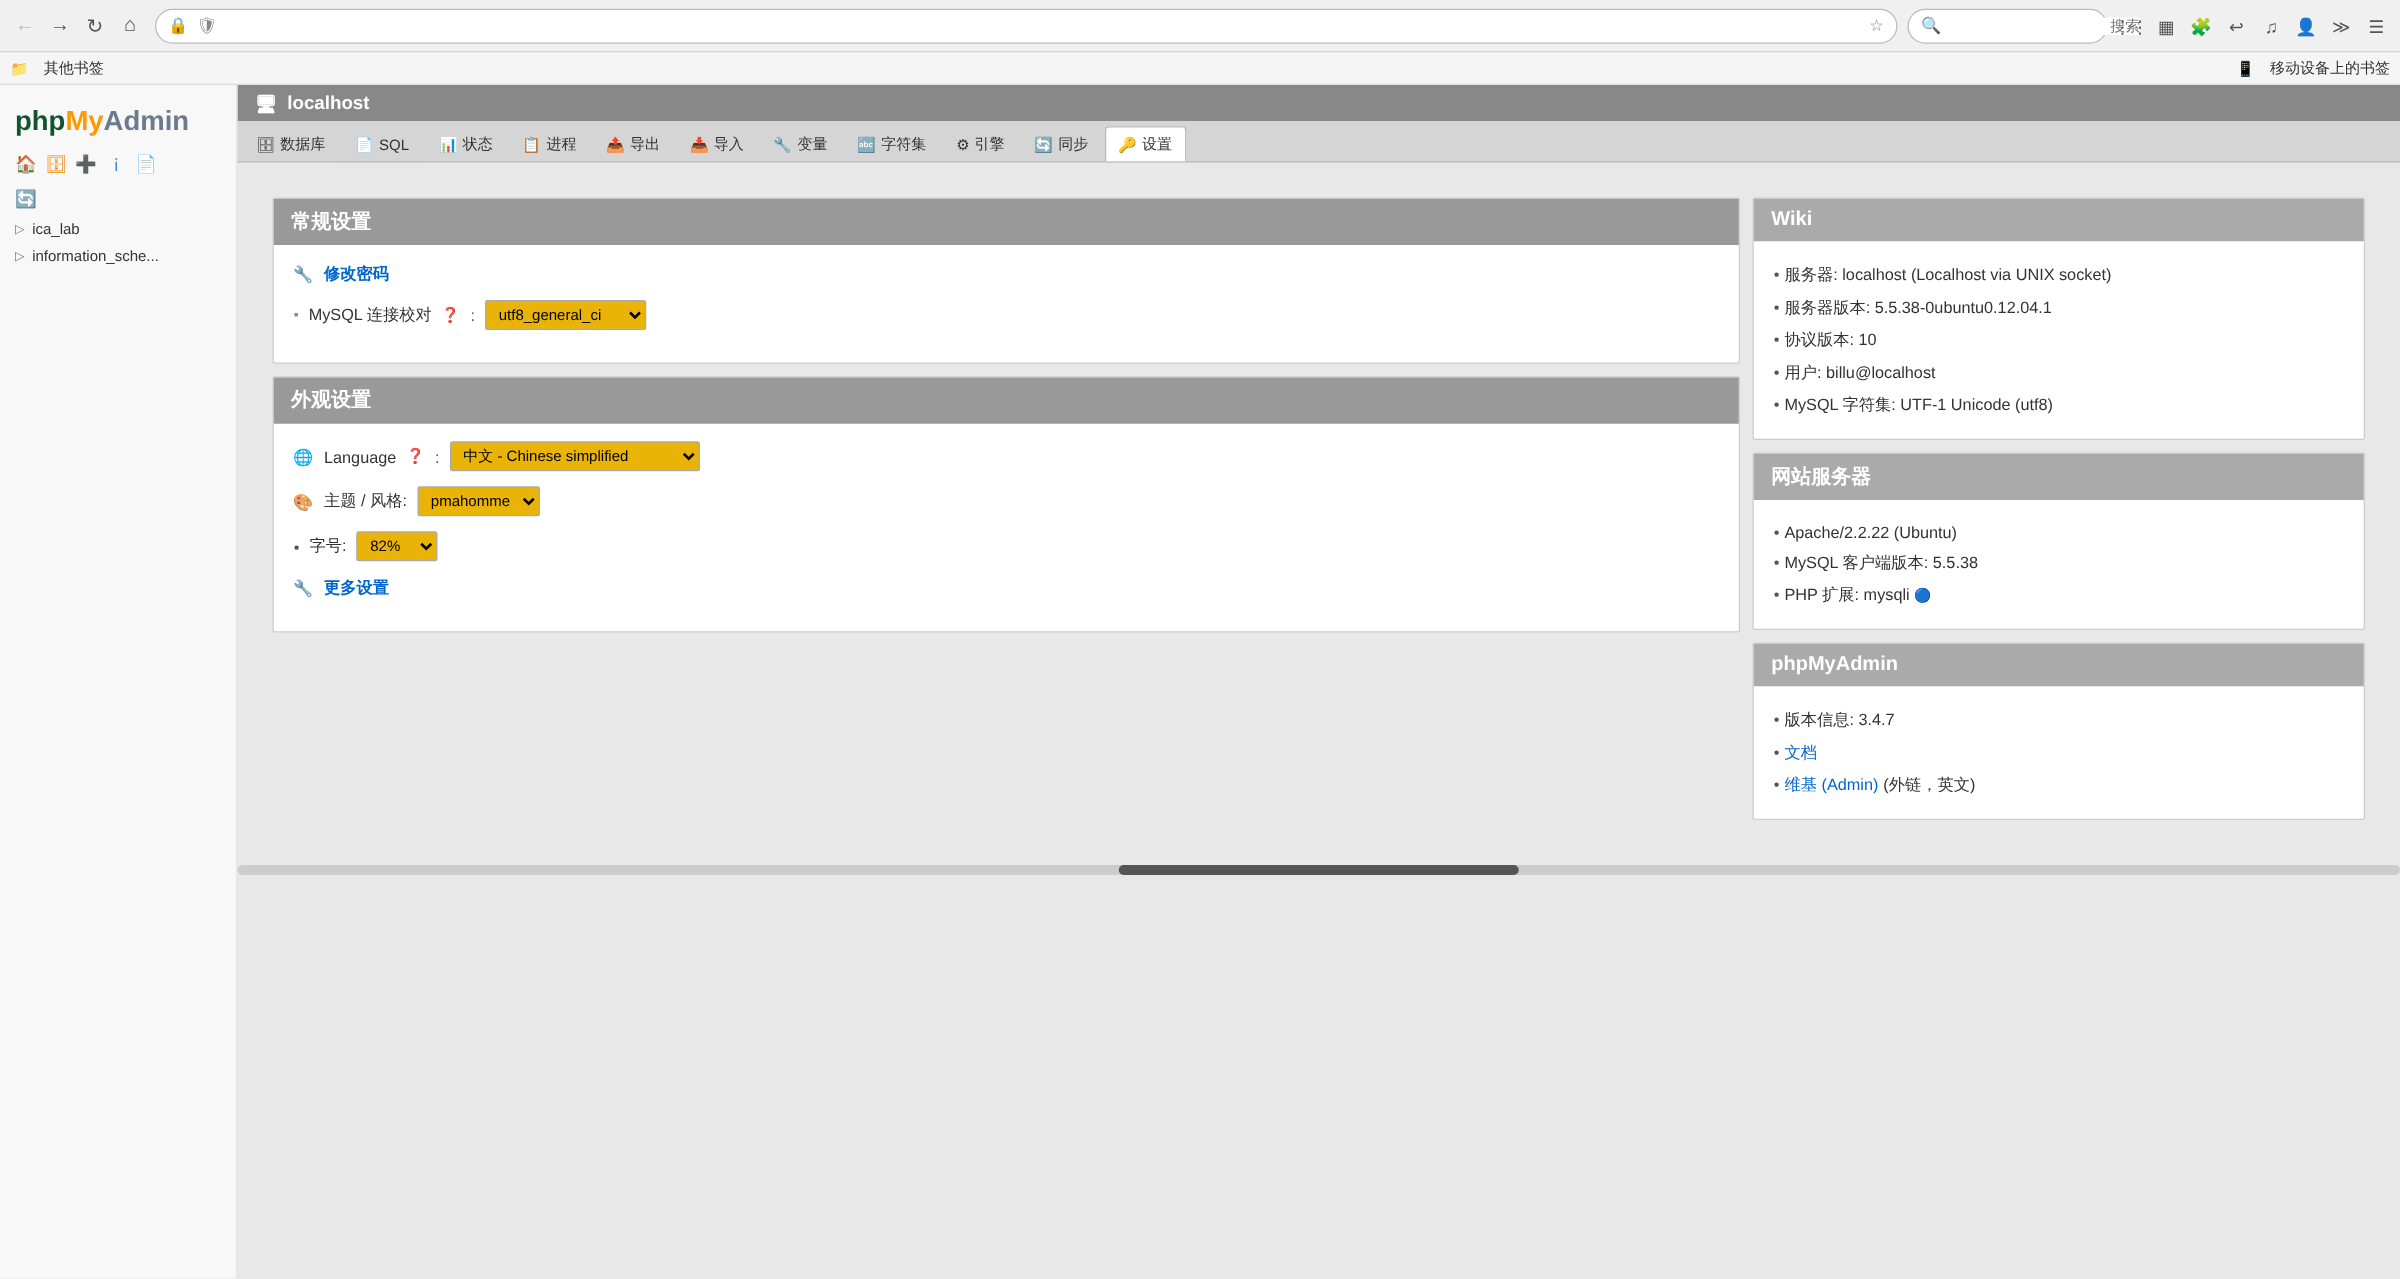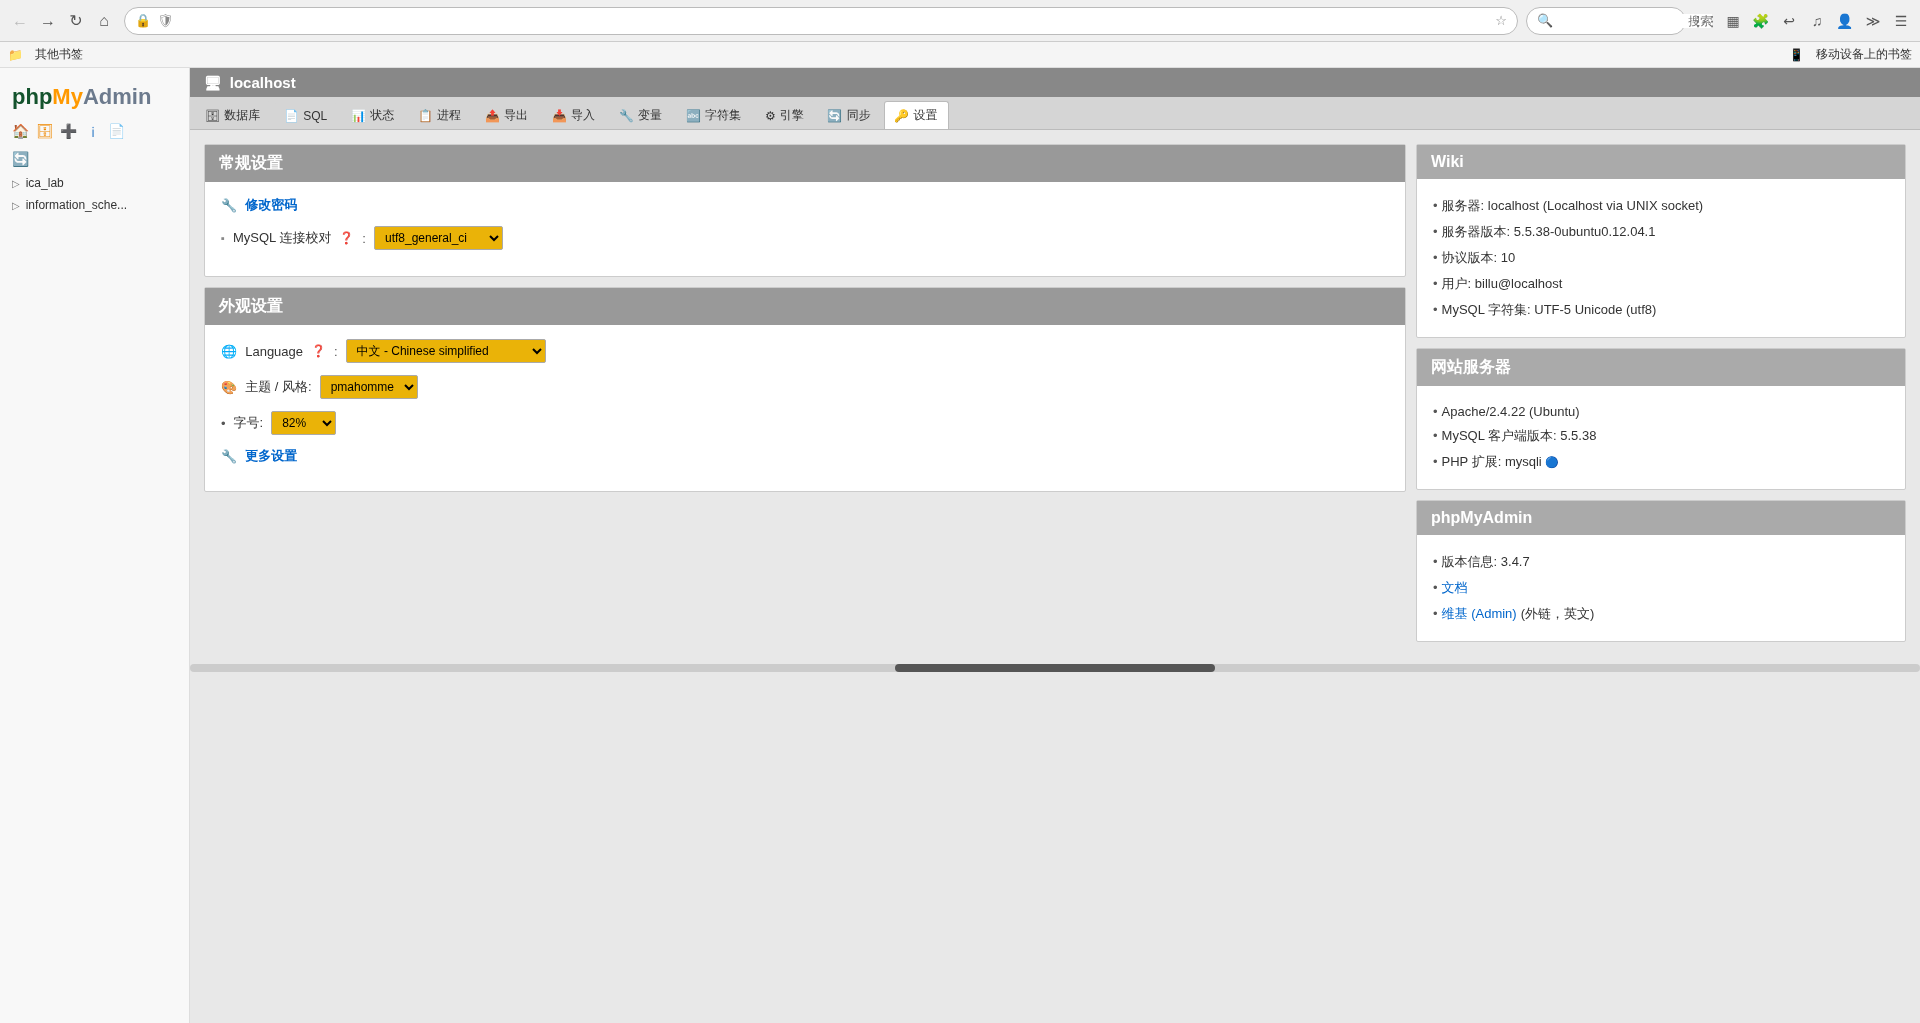--- a/index.html
+++ b/index.html
@@ -91,21 +91,21 @@
       padding: 5px 10px; cursor: pointer; font-size: 12px; color: #333;
       display: flex; align-items: center; gap: 4px;
       border: 1px solid transparent; border-bottom: none;
       background: #d5d5d5; border-radius: 3px 3px 0 0;
       white-space: nowrap;
     }
     .nav-tab.active { background: white; border-color: #bbb; }
     .tab-icon { font-size: 12px; }
 
     
-    .content-area { padding: 14px; display: flex; gap: 10px; }
+    .content-area { padding: 28px; display: flex; gap: 10px; }
     .left-panels { flex: 1; display: flex; flex-direction: column; gap: 10px; }
     .right-panels { width: 490px; display: flex; flex-direction: column; gap: 10px; }
 
     
     .panel {
       background: white; border: 1px solid #ccc; border-radius: 2px;
     }
     .panel-header {
       background: #999; color: white; padding: 8px 14px;
       font-size: 16px; font-weight: bold;
@@ -367,34 +367,34 @@
               <li>
                   <span>服务器版本: 5.5.38-0ubuntu0.12.04.1</span>
                 </li>
               <li>
                   <span>协议版本: 10</span>
                 </li>
               <li>
                   <span>用户: billu@localhost</span>
                 </li>
               <li>
-                  <span>MySQL 字符集: UTF-5 Unicode (utf8)</span>
+                  <span>MySQL 字符集: UTF-1 Unicode (utf8)</span>
                 </li>
             </ul>
           </div>
         </div>
 
         <div class="panel">
           <div class="panel-header-right">
             <span>网站服务器</span>
           </div>
           <div class="panel-body">
             <ul class="info-list">
               <li>
-                  <span>Apache/2.4.22 (Ubuntu)</span>
+                  <span>Apache/2.2.22 (Ubuntu)</span>
                 </li>
               <li>
                   <span>MySQL 客户端版本: 5.5.38</span>
                 </li>
               <li>
                 <span>PHP 扩展: mysqli</span>
                 <span class="info-icon">🔵</span>
               </li>
             </ul>
           </div>

